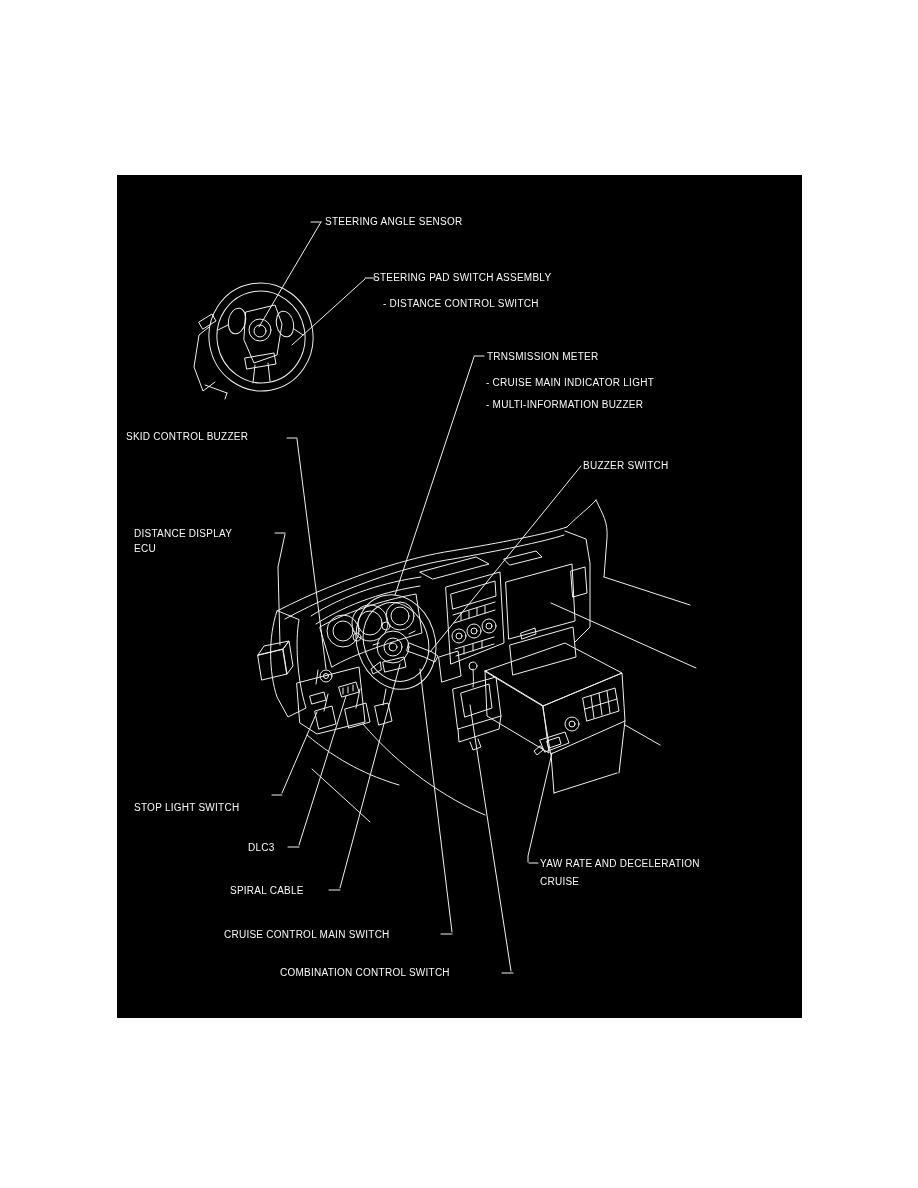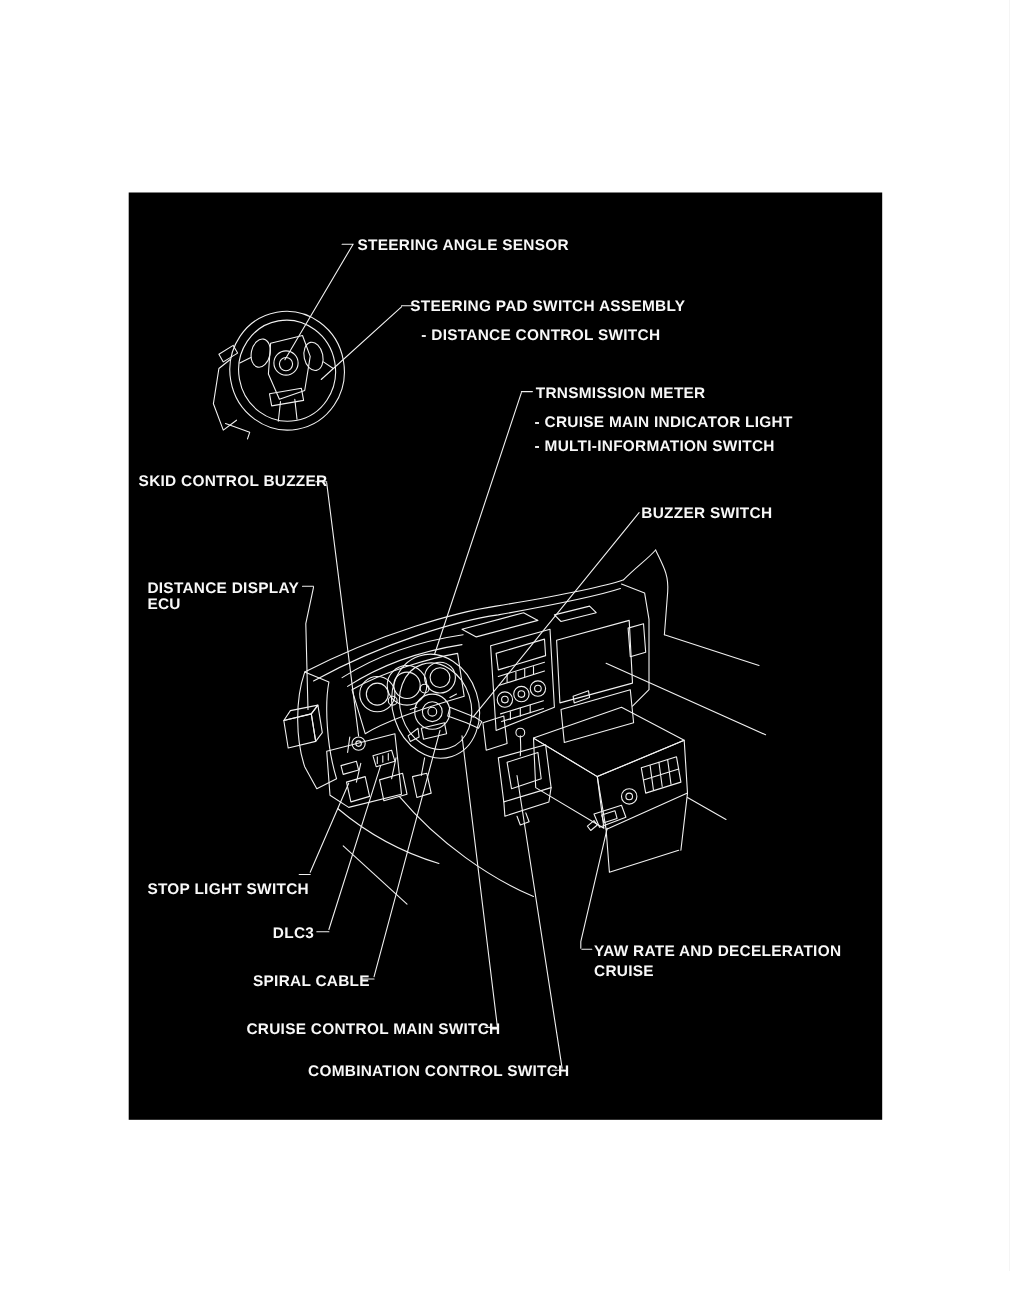--- a/index.html
+++ b/index.html
@@ -15,26 +15,26 @@
     left:117px;top:175px;
     width:685px;height:843px;
     background:#000000;
   }
   .artwork{
     position:absolute;left:0;top:0;
   }
   .callout{
     position:absolute;
     color:#f8f8f8;
-    font-size:14px;
+    font-size:10px;
     line-height:14px;
     height:14px;
     letter-spacing:0.25px;
     white-space:nowrap;
-    font-weight:700;
+    font-weight:400;
   }
 </style>
 </head>
 <body>
 
 <div class="page">
   <div class="diagram-box">
 
     <svg class="artwork" width="685" height="843" viewBox="0 0 685 843" fill="none" stroke="#f0f0f0" stroke-width="1" stroke-linejoin="round" stroke-linecap="round">
 
@@ -189,21 +189,21 @@
         <path d="M385,798 h11 M394,796 L353,530"></path>
         <path d="M435,578 L411,681 L411,687 M412,688 h9"></path>
       </g>
     </svg>
 
     <div class="callout" style="left:208px;top:40px">STEERING ANGLE SENSOR</div>
     <div class="callout" style="left:256px;top:96px">STEERING PAD SWITCH ASSEMBLY</div>
     <div class="callout" style="left:266px;top:122px">- DISTANCE CONTROL SWITCH</div>
     <div class="callout" style="left:370px;top:175px">TRNSMISSION METER</div>
     <div class="callout" style="left:369px;top:201px">- CRUISE MAIN INDICATOR LIGHT</div>
-    <div class="callout" style="left:369px;top:223px">- MULTI-INFORMATION SWITCH</div>
+    <div class="callout" style="left:369px;top:223px">- MULTI-INFORMATION BUZZER</div>
     <div class="callout" style="left:9px;top:255px">SKID CONTROL BUZZER</div>
     <div class="callout" style="left:466px;top:284px">BUZZER SWITCH</div>
     <div class="callout" style="left:17px;top:352px">DISTANCE DISPLAY</div>
     <div class="callout" style="left:17px;top:367px">ECU</div>
     <div class="callout" style="left:17px;top:626px">STOP LIGHT SWITCH</div>
     <div class="callout" style="left:131px;top:666px">DLC3</div>
     <div class="callout" style="left:113px;top:709px">SPIRAL CABLE</div>
     <div class="callout" style="left:107px;top:753px">CRUISE CONTROL MAIN SWITCH</div>
     <div class="callout" style="left:163px;top:791px">COMBINATION CONTROL SWITCH</div>
     <div class="callout" style="left:423px;top:682px">YAW RATE AND DECELERATION</div>

